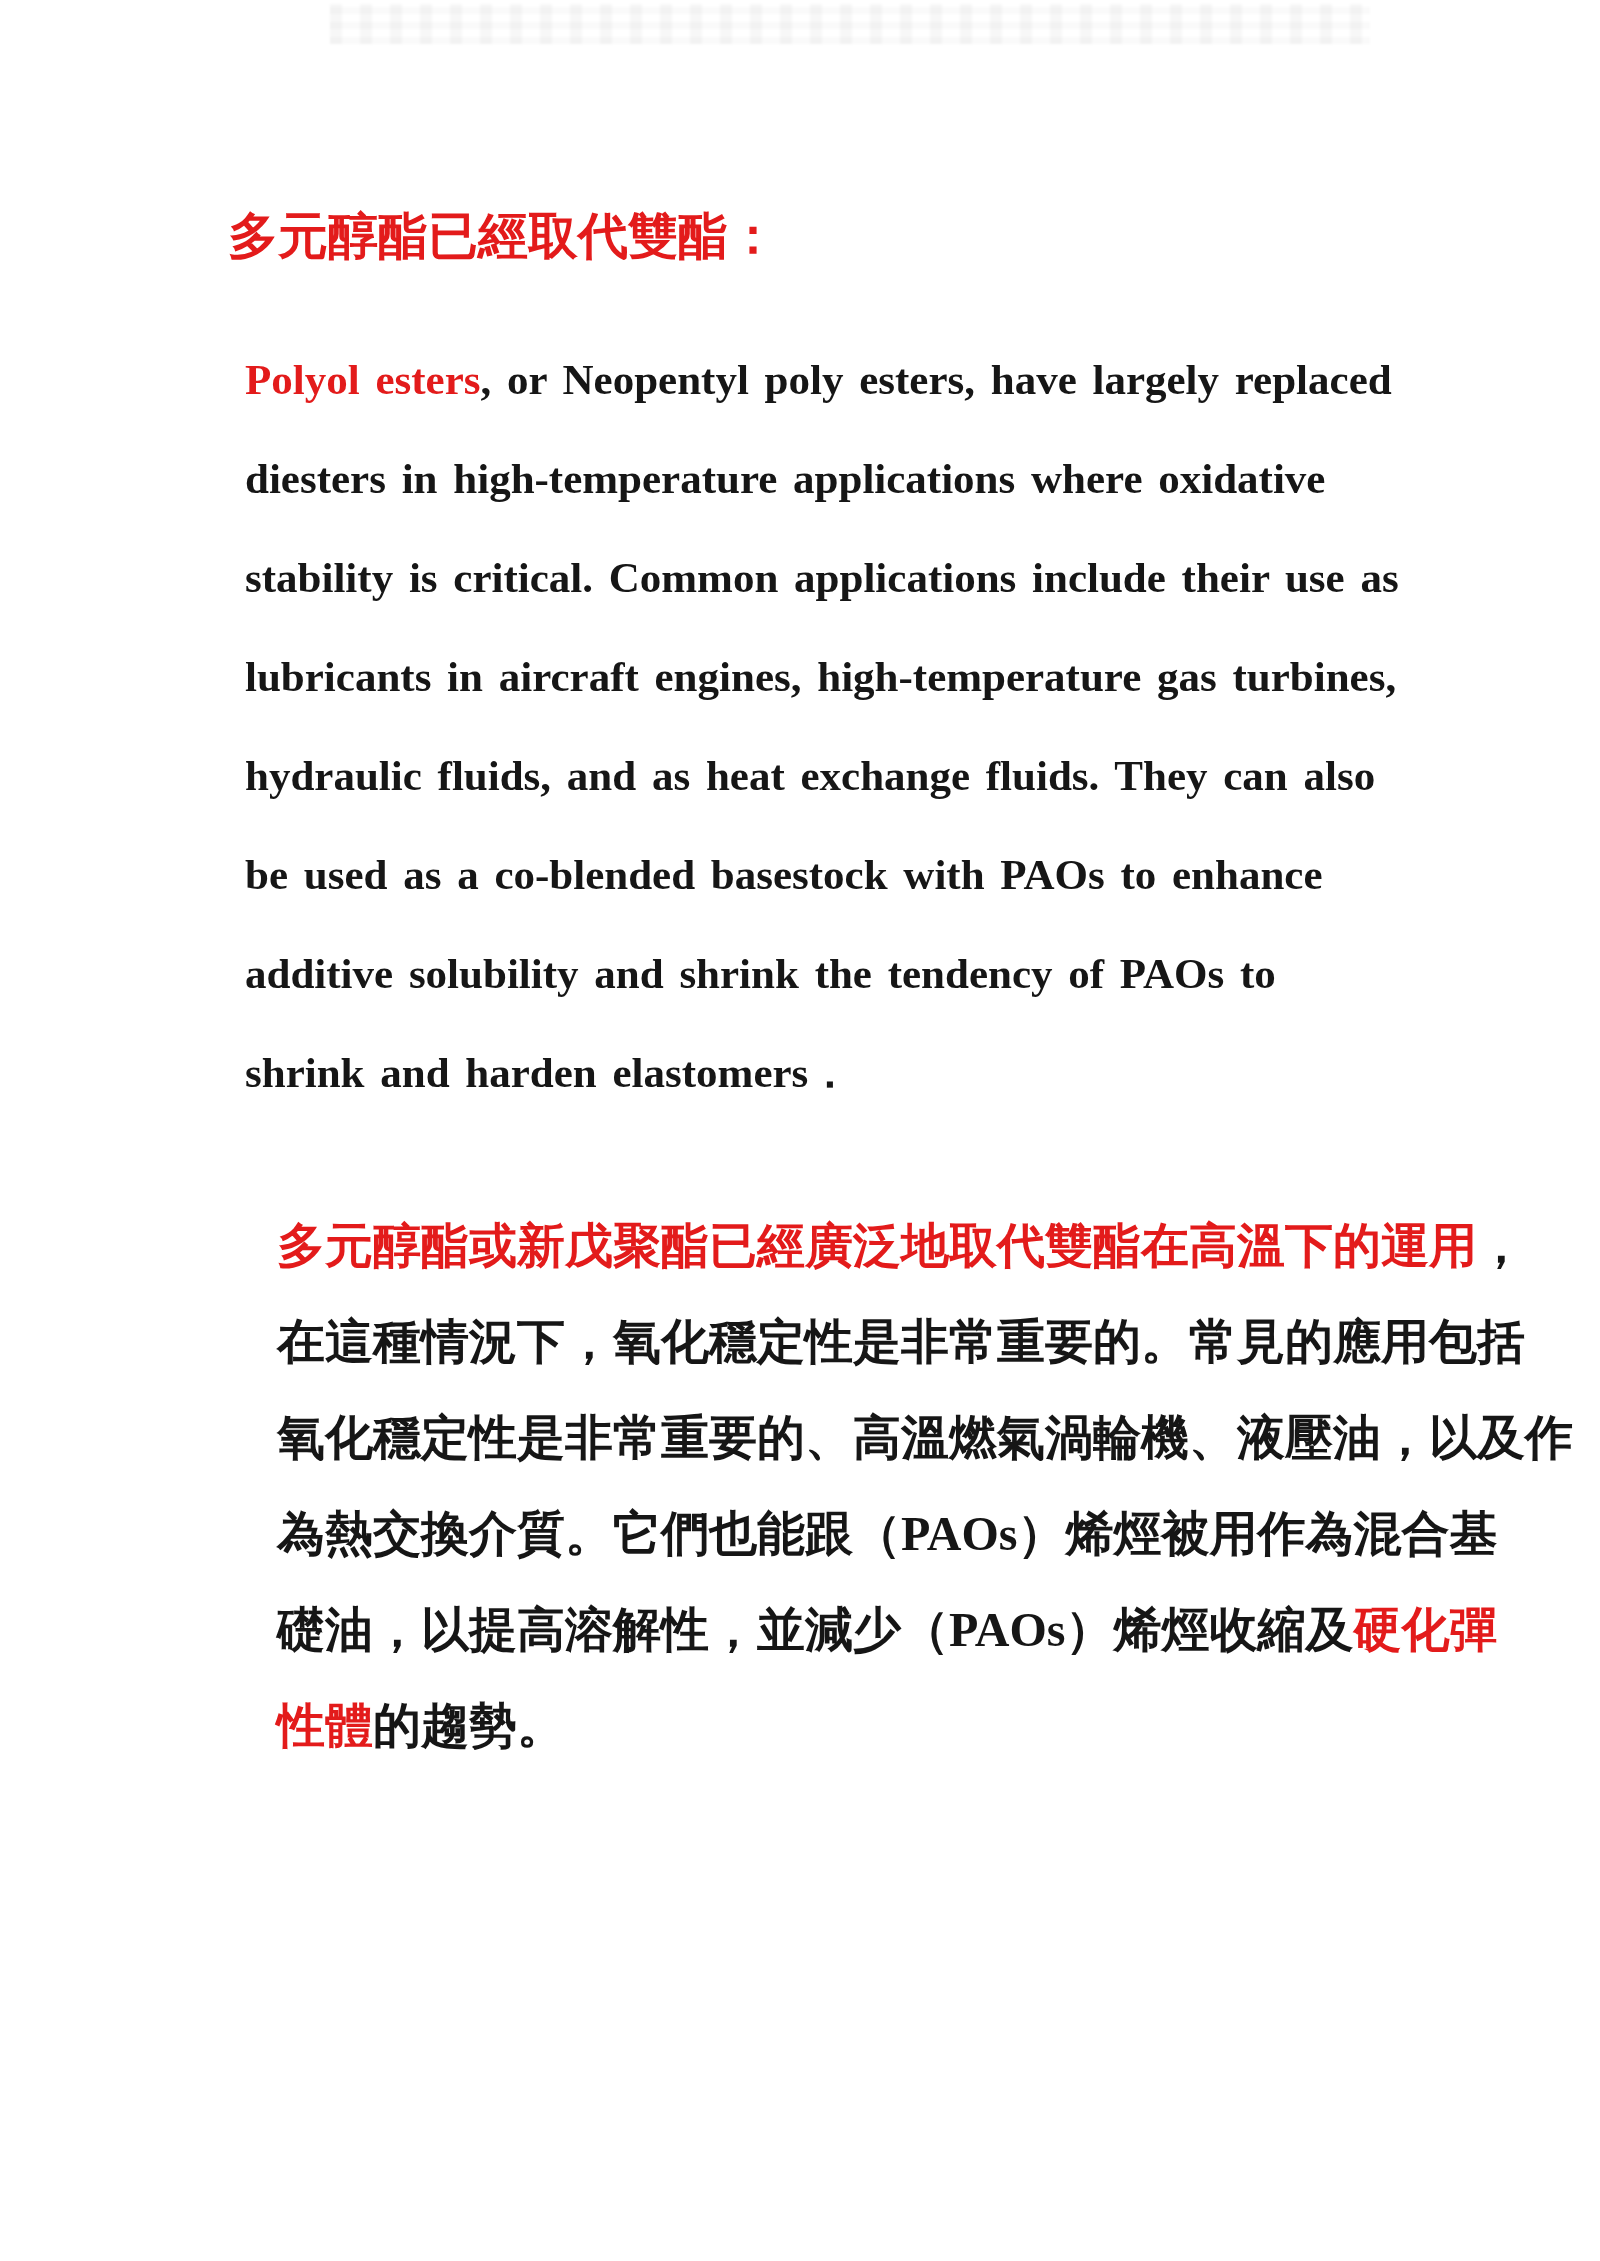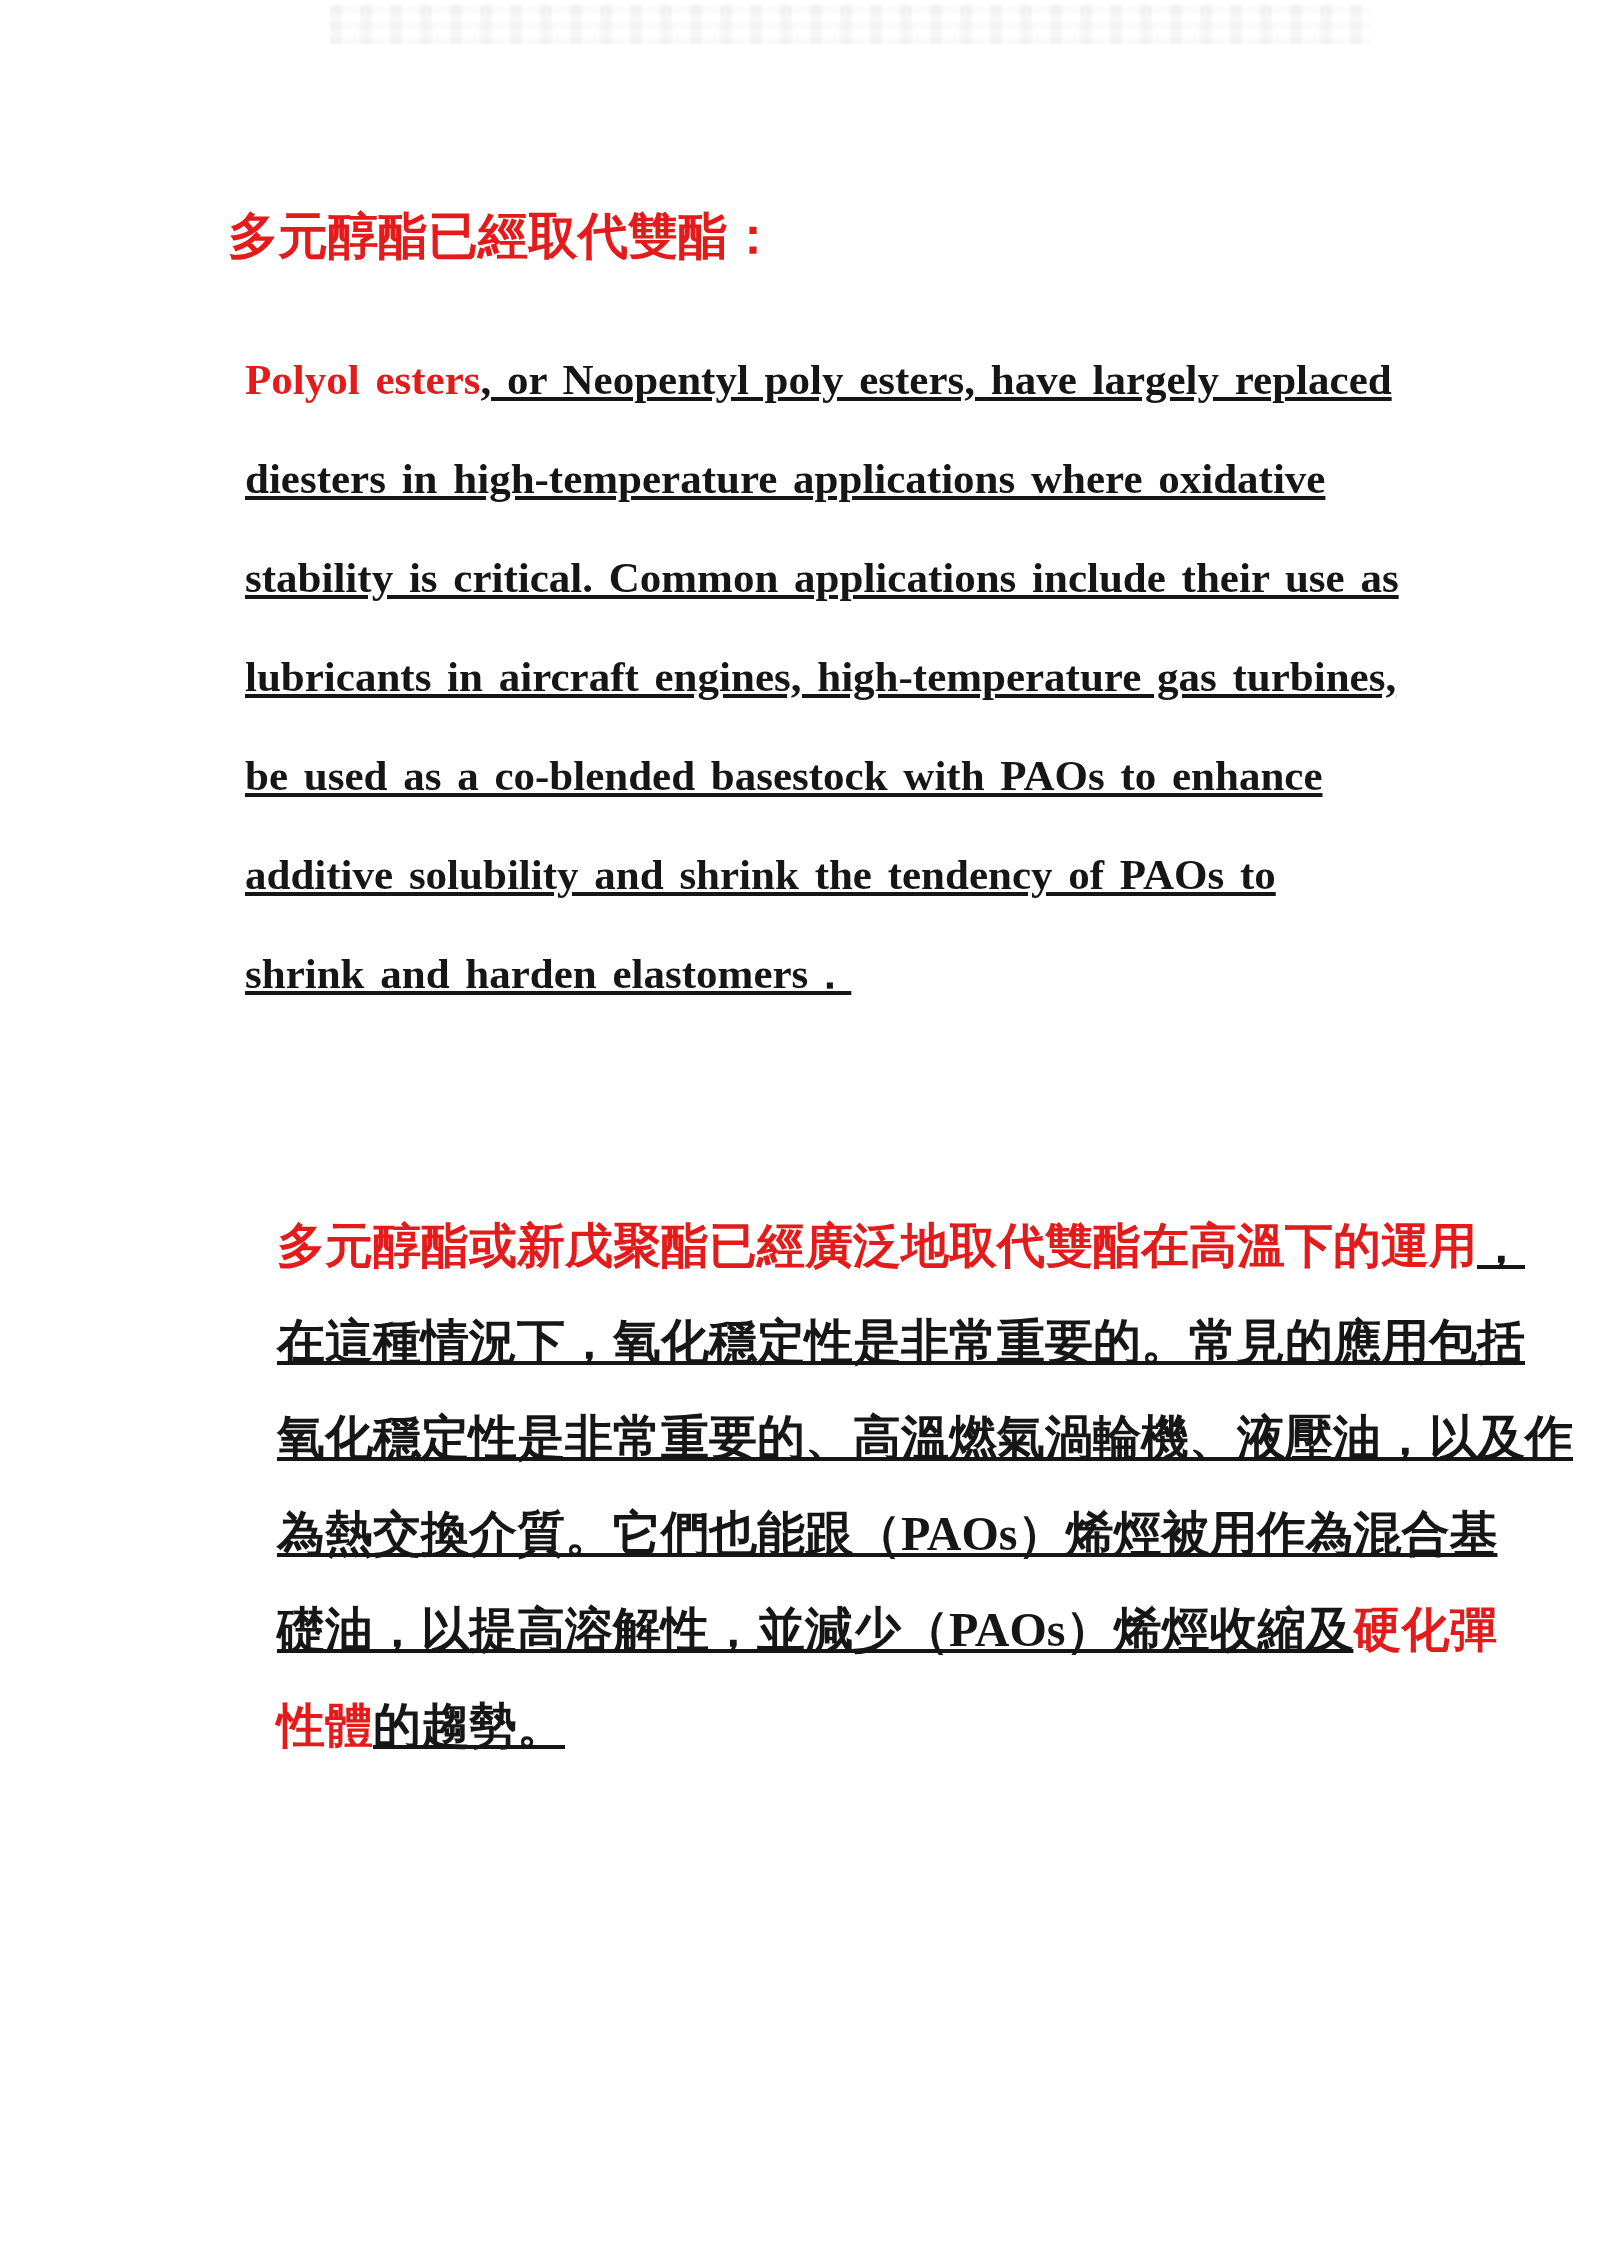--- a/index.html
+++ b/index.html
@@ -57,36 +57,37 @@
     top: 1198px;
     font-size: 48px;
     line-height: 96px;
     letter-spacing: 0px;
     margin-left: 32px;
   }
   .text-line {
     white-space: nowrap;
   }
   .seg-red   { color: var(--red, #e31b1b); text-align: center; }
-  .seg-black { color: var(--black, #161616); text-decoration: underline; }
+  .seg-black { color: var(--black, #161616); }
 </style>
 </head>
 <body>
 
 <div class="page">
 
   <div class="scan-artifact"></div>
 
   <h1 class="doc-heading">多元醇酯已經取代雙酯：</h1>
 
   <div class="paragraph paragraph-english">
       <div class="text-line"><span class="seg-red">Polyol esters</span><span class="seg-black">, or Neopentyl poly esters, have largely replaced</span></div>
       <div class="text-line"><span class="seg-black">diesters in high-temperature applications where oxidative</span></div>
       <div class="text-line"><span class="seg-black">stability is critical. Common applications include their use as</span></div>
       <div class="text-line"><span class="seg-black">lubricants in aircraft engines, high-temperature gas turbines,</span></div>
+      <div class="text-line"><span class="seg-black">hydraulic fluids, and as heat exchange fluids. They can also</span></div>
       <div class="text-line"><span class="seg-black">be used as a co-blended basestock with PAOs to enhance</span></div>
       <div class="text-line"><span class="seg-black">additive solubility and shrink the tendency of PAOs to</span></div>
       <div class="text-line"><span class="seg-black">shrink and harden elastomers．</span></div>
     </div>
 
   <div class="paragraph paragraph-chinese">
       <div class="text-line"><span class="seg-red">多元醇酯或新戊聚酯已經廣泛地取代雙酯在高溫下的運用</span><span class="seg-black">，</span></div>
       <div class="text-line"><span class="seg-black">在這種情況下，氧化穩定性是非常重要的。常見的應用包括</span></div>
       <div class="text-line"><span class="seg-black">氧化穩定性是非常重要的、高溫燃氣渦輪機、液壓油，以及作</span></div>
       <div class="text-line"><span class="seg-black">為熱交換介質。它們也能跟（PAOs）烯烴被用作為混合基</span></div>

